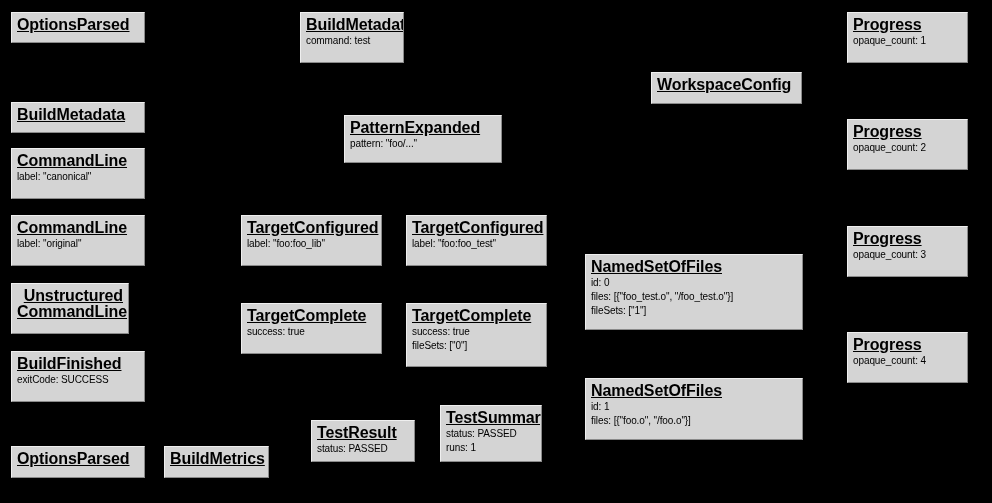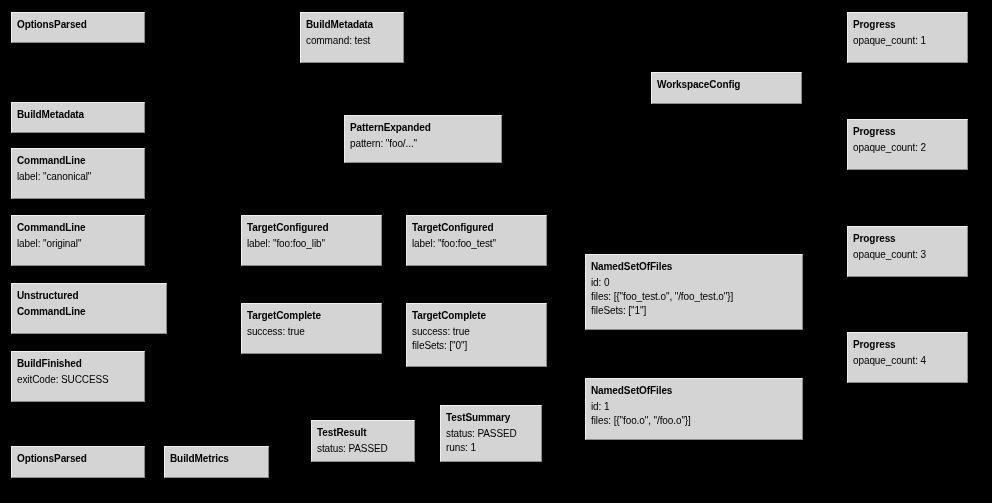--- a/index.html
+++ b/index.html
@@ -29,22 +29,23 @@
     background: #d4d4d4;
     border-top: 1px solid #efefef;
     border-left: 1px solid #efefef;
     border-right: 1px solid #8a8a8a;
     border-bottom: 1px solid #8a8a8a;
     padding: 4px 5px 5px 5px;
     color: #000000;
     overflow: hidden;
   }
   .node-title {
-    font-size: 10px;
+    font-size: 16px;
     font-weight: bold;
+    text-decoration: underline;
     line-height: 16px;
     white-space: pre-line;
     letter-spacing: -0.1px;
   }
   .node-fields {
     font-size: 10px;
     font-weight: normal;
     line-height: 14px;
     white-space: pre-line;
     letter-spacing: -0.1px;
@@ -63,21 +64,21 @@
       <div class="node-title">BuildMetadata</div>
     </div>
     <div class="node" style="left: 11px; top: 148px; width: 134px; height: 51px;">
       <div class="node-title">CommandLine</div>
       <div class="node-fields">label: "canonical"</div>
     </div>
     <div class="node" style="left: 11px; top: 215px; width: 134px; height: 51px;">
       <div class="node-title">CommandLine</div>
       <div class="node-fields">label: "original"</div>
     </div>
-    <div class="node" style="left: 11px; top: 283px; width: 156px; height: 51px;">
+    <div class="node" style="left: 11px; top: 283px; width: 118px; height: 51px; text-align: right;">
       <div class="node-title">Unstructured
 CommandLine</div>
     </div>
     <div class="node" style="left: 11px; top: 351px; width: 134px; height: 51px;">
       <div class="node-title">BuildFinished</div>
       <div class="node-fields">exitCode: SUCCESS</div>
     </div>
     <div class="node" style="left: 11px; top: 446px; width: 134px; height: 32px;">
       <div class="node-title">OptionsParsed</div>
     </div>

